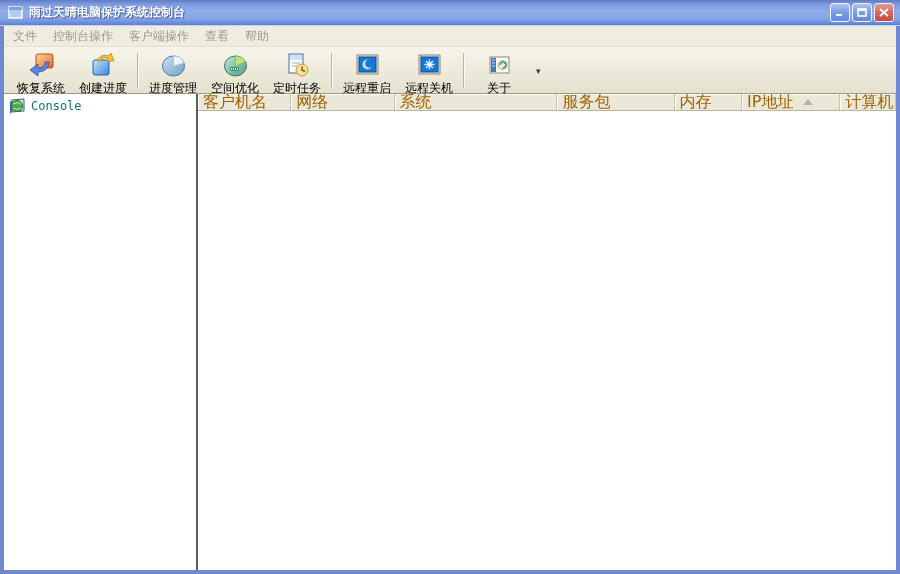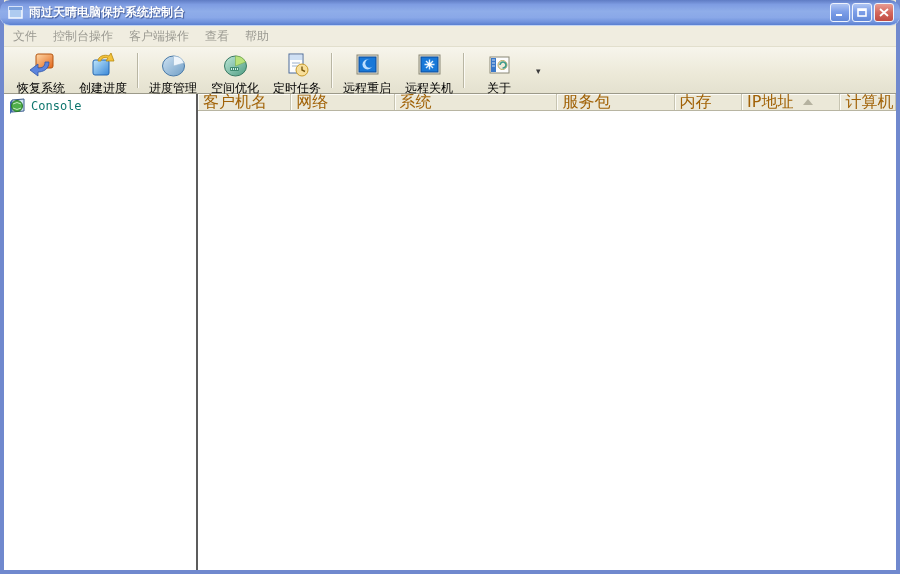--- a/index.html
+++ b/index.html
@@ -17,21 +17,20 @@
   }
 
   
   .titlebar {
     height:26px; flex:0 0 26px;
     margin:0 -4px;
     display:flex; align-items:center;
     padding:0 6px 0 8px;
     background:linear-gradient(180deg,#5f7cc4 0%,#7e9ce2 18%,#8fade9 45%,#8aa8e8 70%,#7193dd 88%,#5a7fd0 100%);
     border-bottom:1px solid #c2d3f2;
-    border-radius:10px;
   }
   .title-icon { width:16px; height:14px; margin-right:5px; flex:0 0 auto; }
   .title-text {
     color:#fff; font-weight:bold; font-size:12px;
     text-shadow:1px 1px 1px rgba(20,40,100,.65);
     flex:1 1 auto; white-space:nowrap; overflow:hidden;
   }
   .win-controls { display:flex; gap:2px; align-items:center; }
   .wbtn {
     width:20px; height:19px; border-radius:3px;

